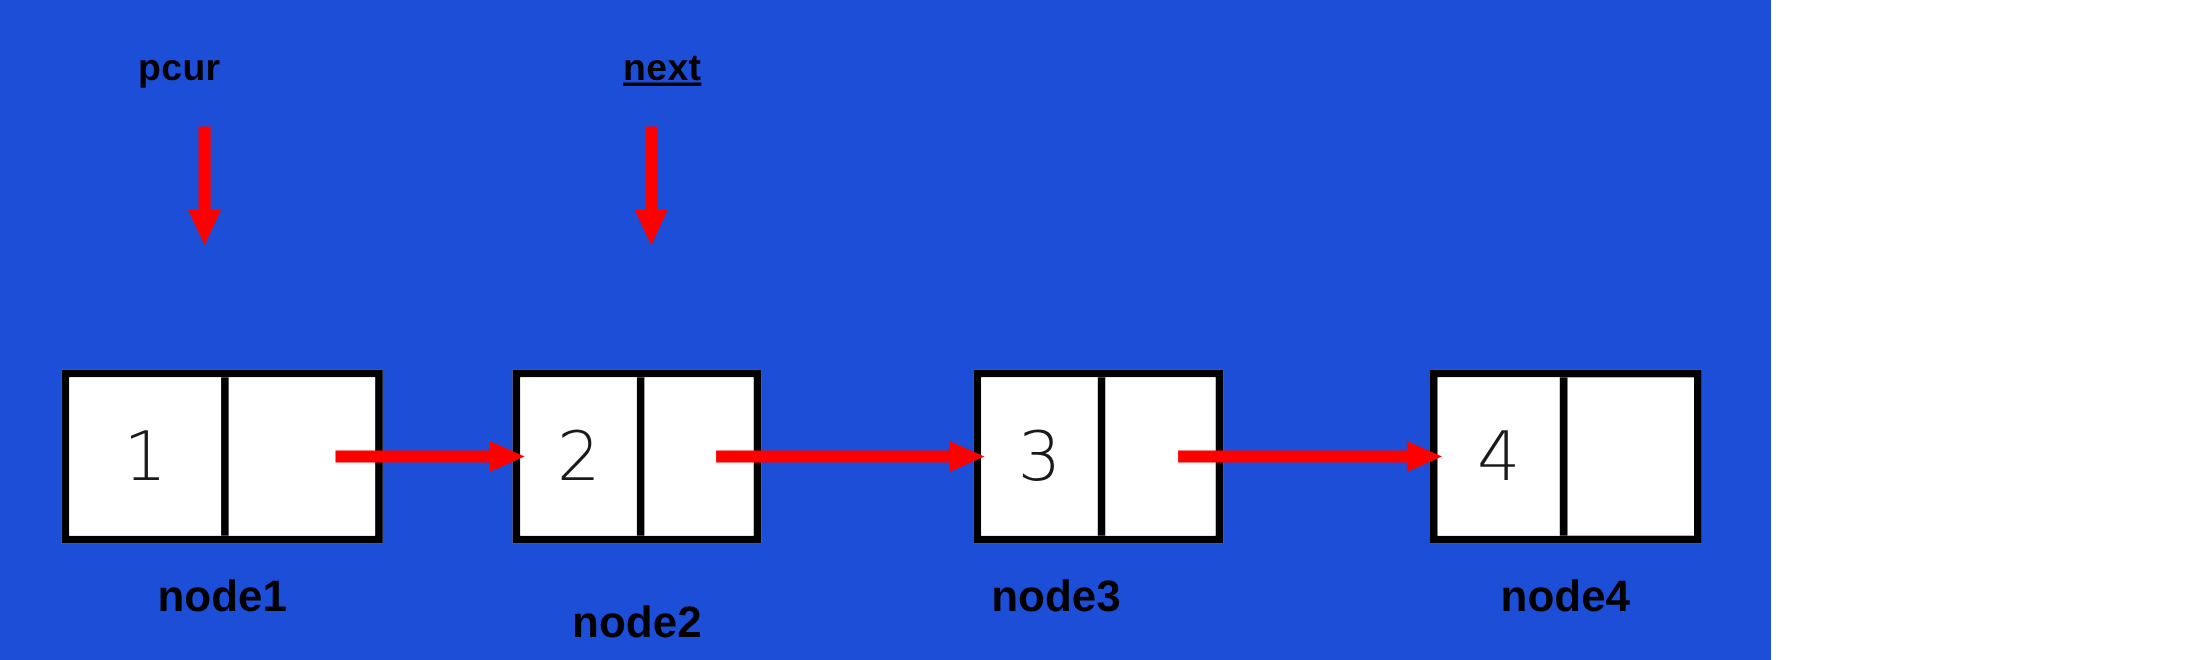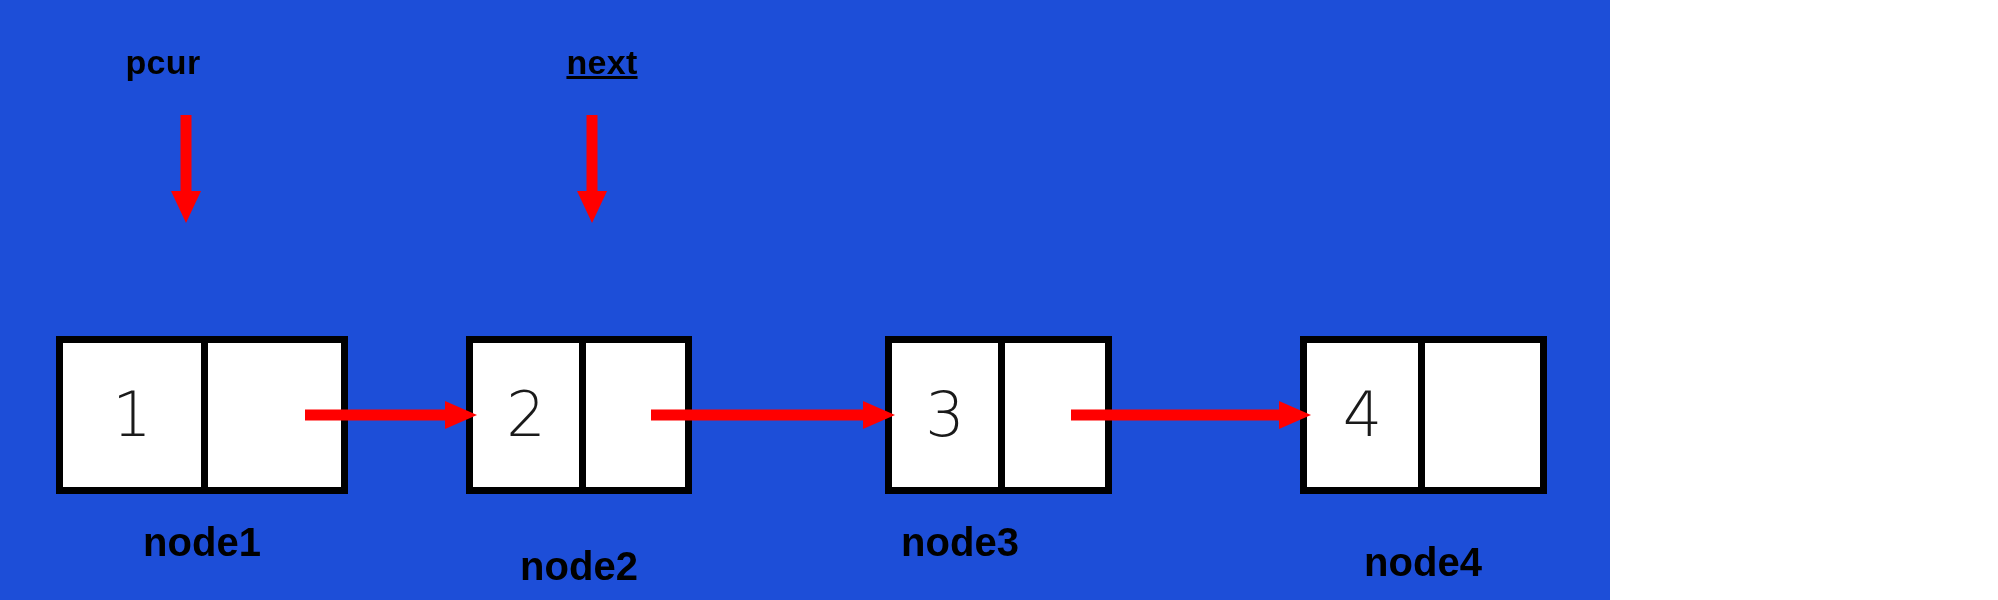--- a/index.html
+++ b/index.html
@@ -143,21 +143,21 @@
       <span class="cell-null"></span>
     </div>
   </div>
   <div class="node-caption" style="left:960px; top:520px;">node3</div>
 
   <div class="node-box" style="left:1300px; top:336px; width:247px; height:158px;">
     <div class="cell-data" style="width:118px;">
       <span class="cell-value">4</span>
     </div>
   </div>
-  <div class="node-caption" style="left:1423px; top:540px;">node4</div>
+  <div class="node-caption" style="left:1423px; top:520px;">node4</div>
 
   <div class="h-arrow" style="left:303px; top:398px;">
     <svg width="176" height="34" viewBox="0 0 176 34" aria-hidden="true">
       <line x1="2" y1="17" x2="150" y2="17" stroke="#FF0000" stroke-width="11"></line>
       <polygon points="174,17 142,3 142,31" fill="#FF0000"></polygon>
     </svg>
   </div>
 
   <div class="h-arrow" style="left:649px; top:398px;">
     <svg width="248" height="34" viewBox="0 0 248 34" aria-hidden="true">

